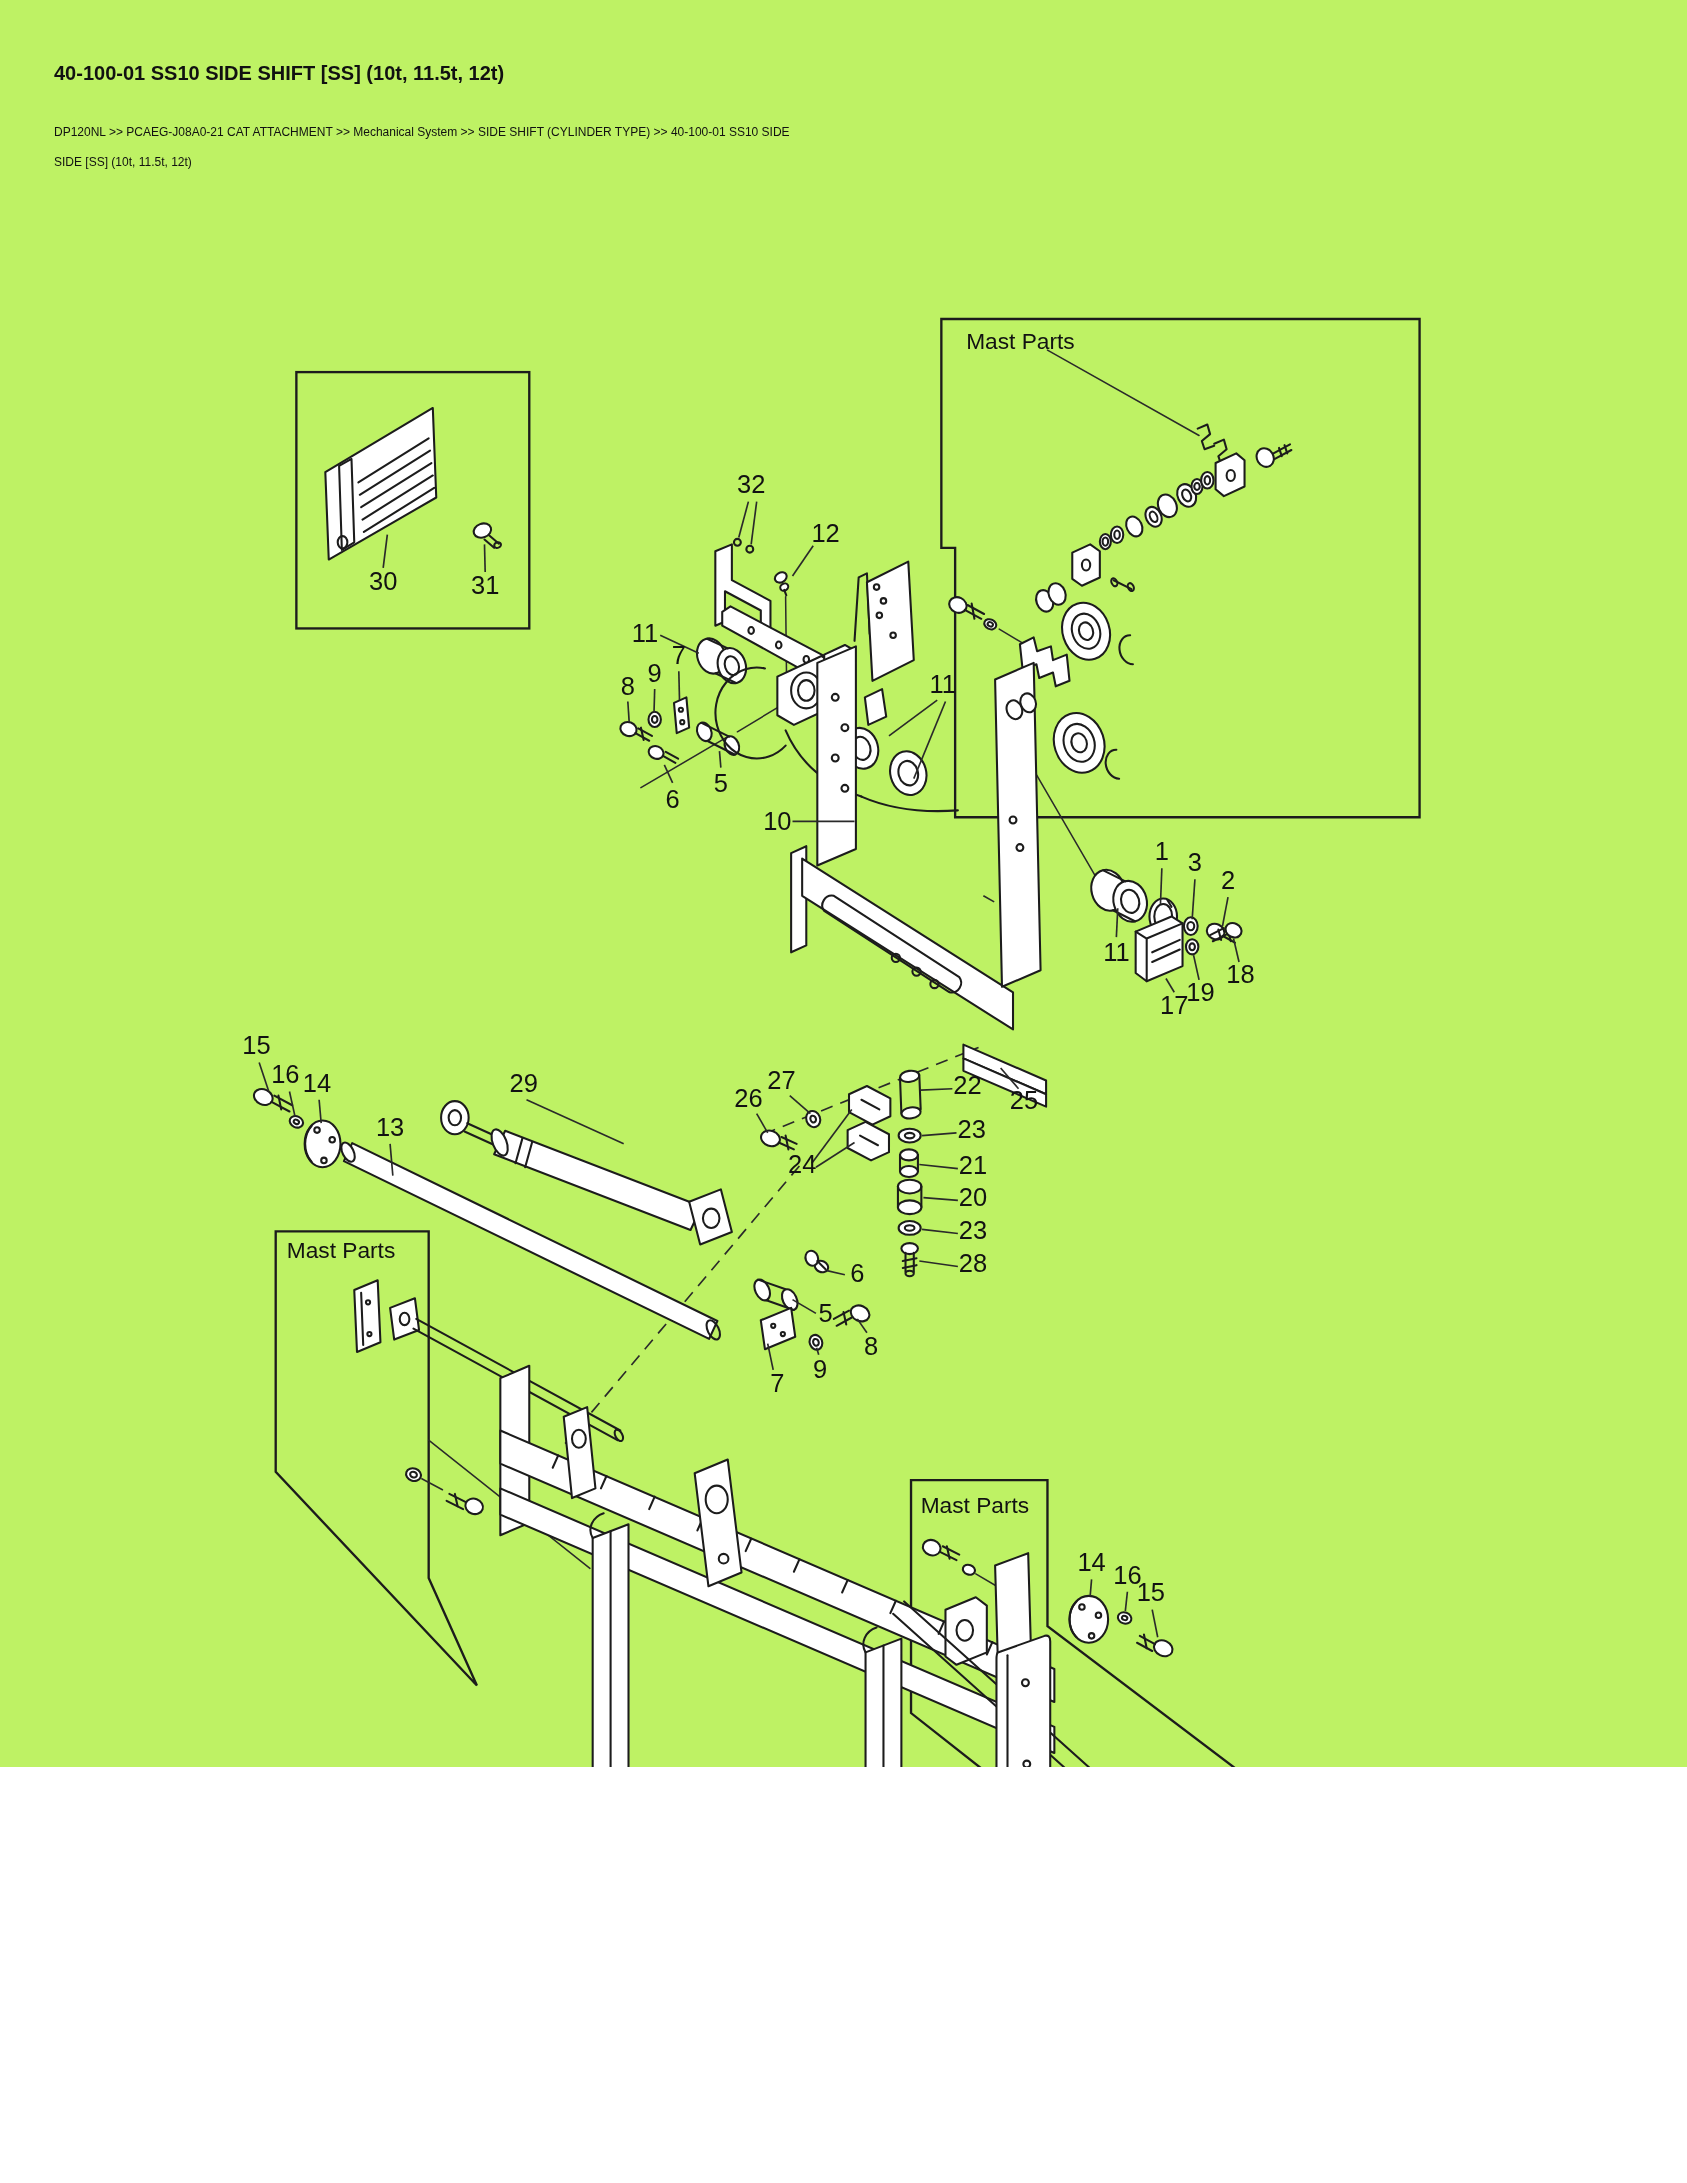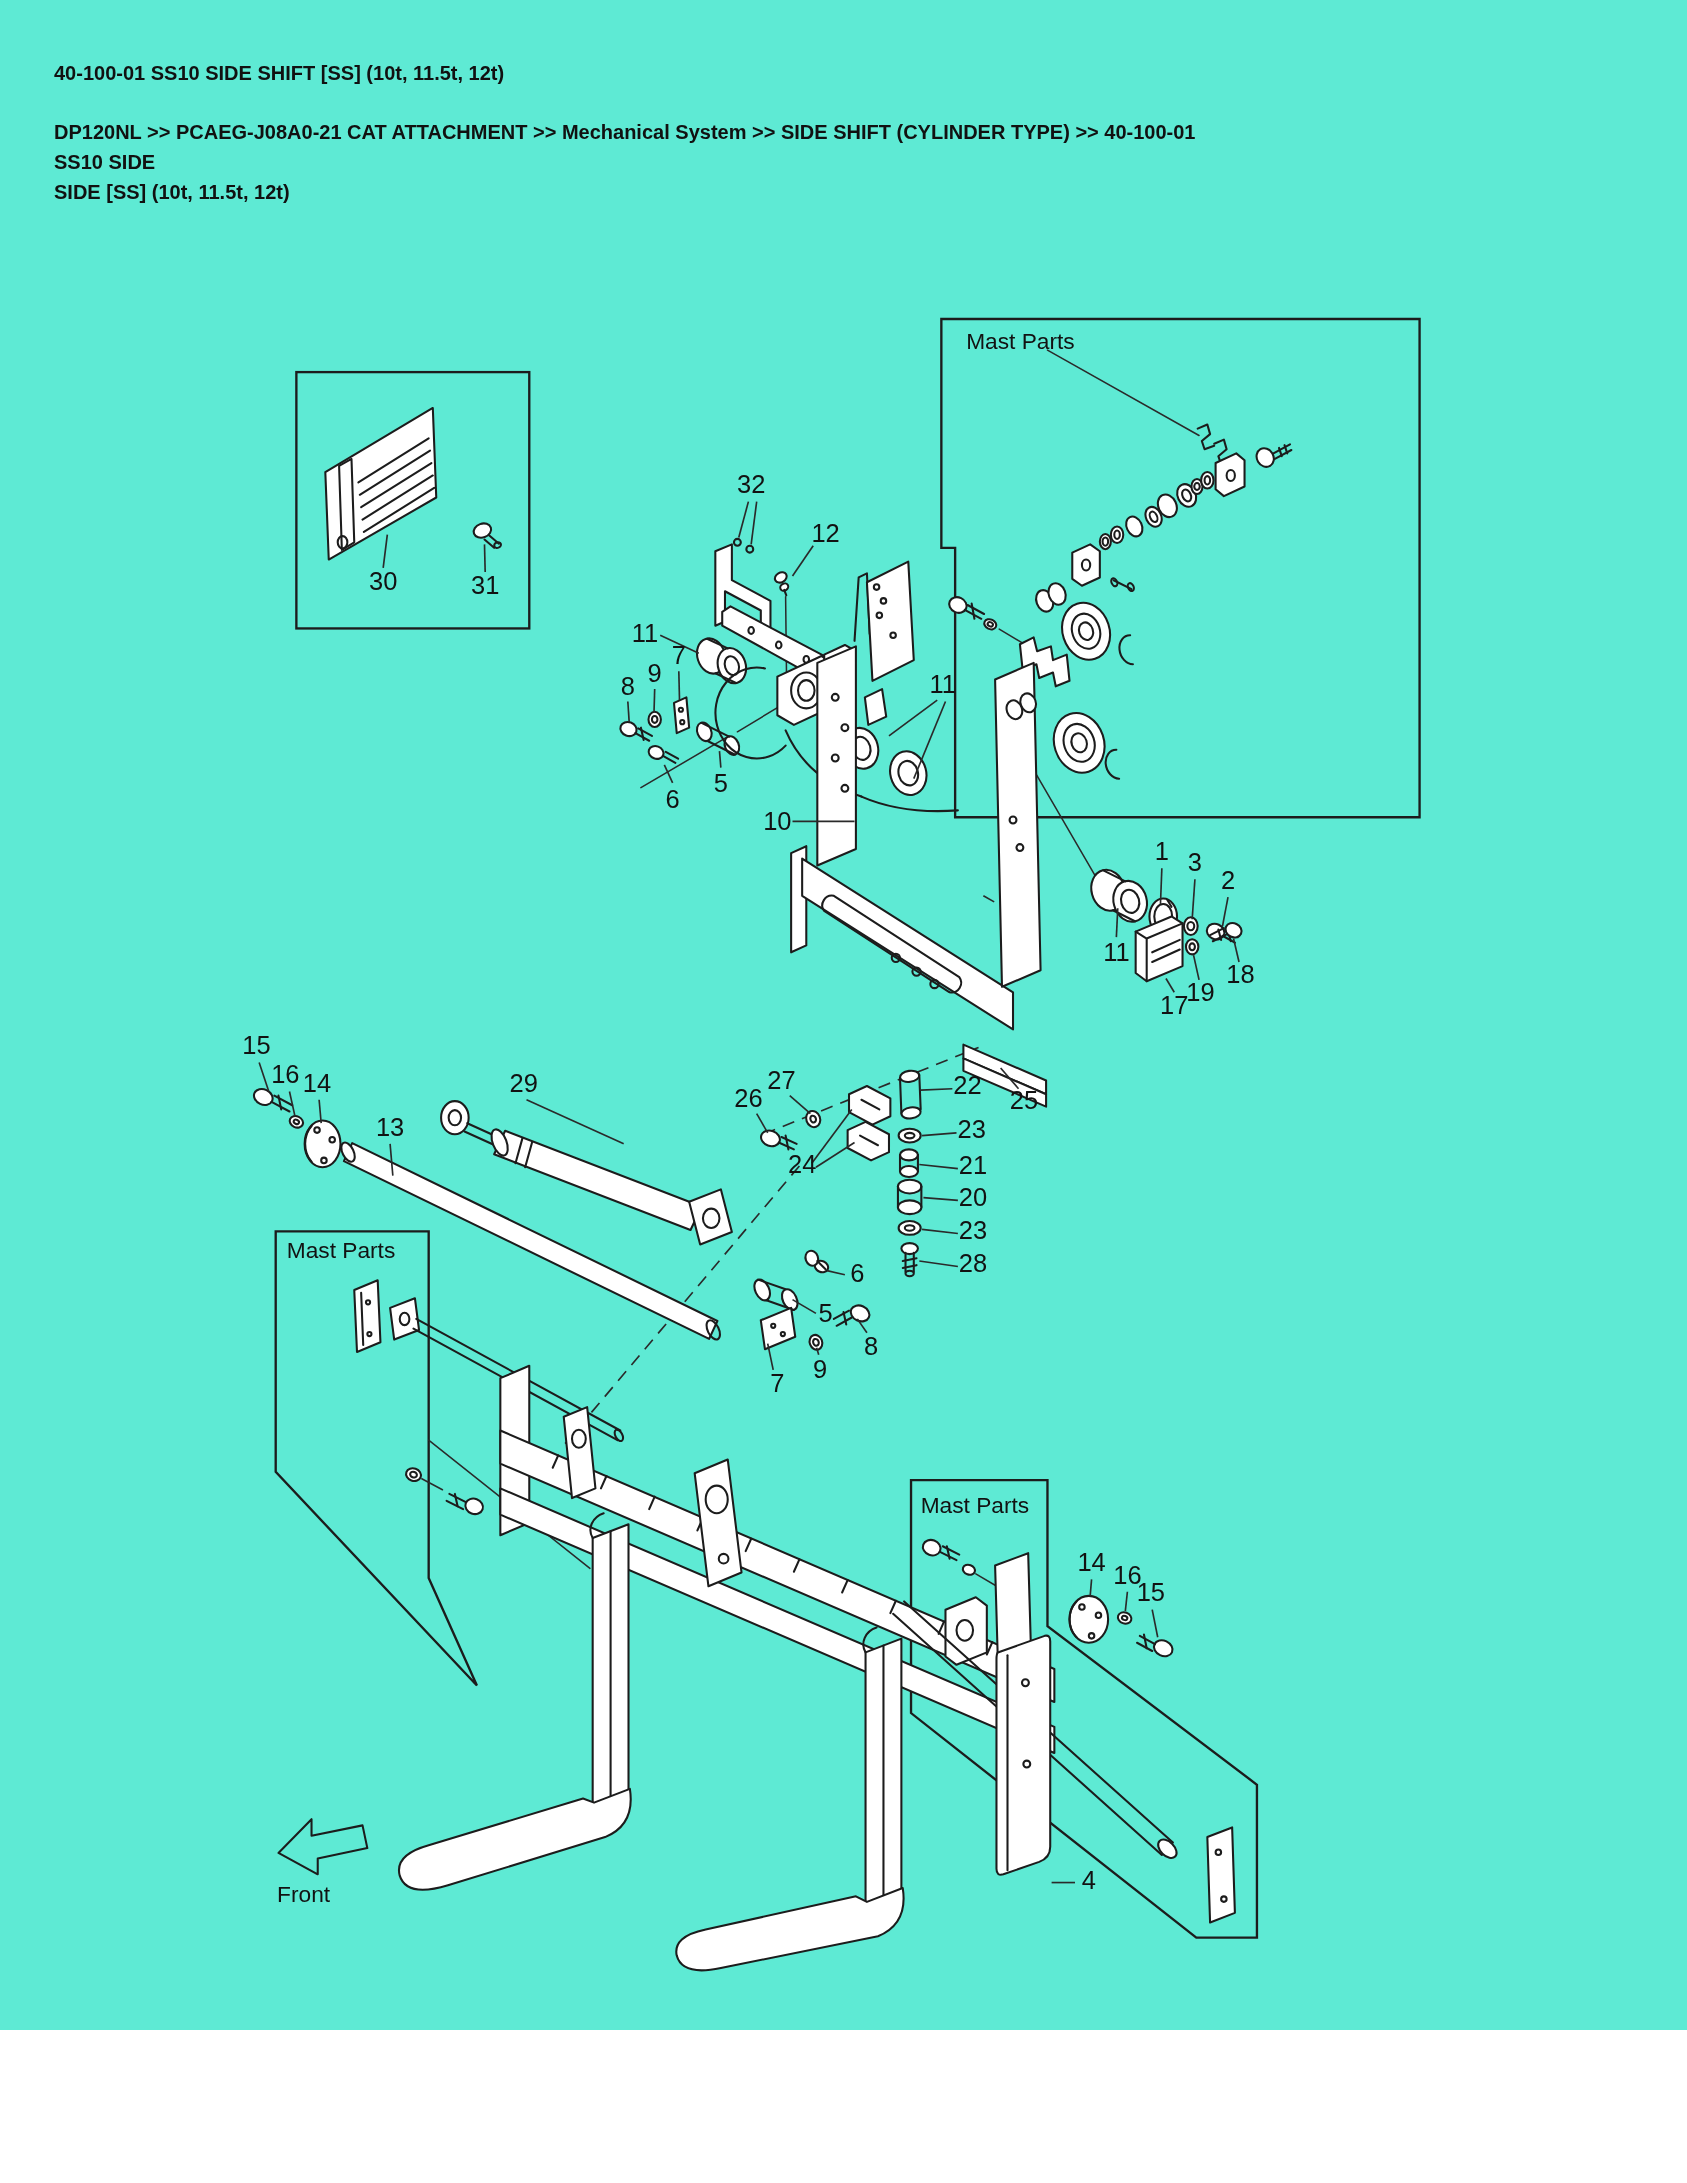--- a/index.html
+++ b/index.html
@@ -1,19 +1,19 @@
 <!DOCTYPE html>
 <html style="font-size:11px"><head>
 <meta charset="utf-8">
 <style>
   html,body{margin:0;padding:0;background:#fff;}
-  .page{position:relative;width:1687px;height:2030px;background:#5eead4;overflow:hidden;
+  .page{position:relative;width:1687px;height:1767px;background:#bef264;overflow:hidden;
         font-family:"Liberation Sans", sans-serif;color:#111;}
   .title{position:absolute;left:54px;top:62px;font-size:20px;font-weight:bold;letter-spacing:0;}
-  .crumbs{position:absolute;left:54px;top:117px;width:1172px;font-size:20px;font-weight:bold;line-height:30px;}
+  .crumbs{position:absolute;left:54px;top:117px;width:1172px;font-size:12px;font-weight:normal;line-height:30px;}
   svg text{font-family:"Liberation Sans", sans-serif;fill:#121212;}
   .callout{font-size:37px;}
   .rlabel{font-size:33px;}
   .flabel{font-size:33px;}
   .ln{fill:none;stroke:#1c1c1c;stroke-width:3;stroke-linejoin:round;stroke-linecap:round;}
   .wh{fill:#ffffff;stroke:#1c1c1c;stroke-width:3;stroke-linejoin:round;}
   .thin{fill:none;stroke:#2a2a2a;stroke-width:2.2;stroke-linecap:round;}
   .dash{fill:none;stroke:#2a2a2a;stroke-width:2.4;stroke-dasharray:18 12;}
   .box{fill:none;stroke:#1c1c1c;stroke-width:3.4;}
 </style>

